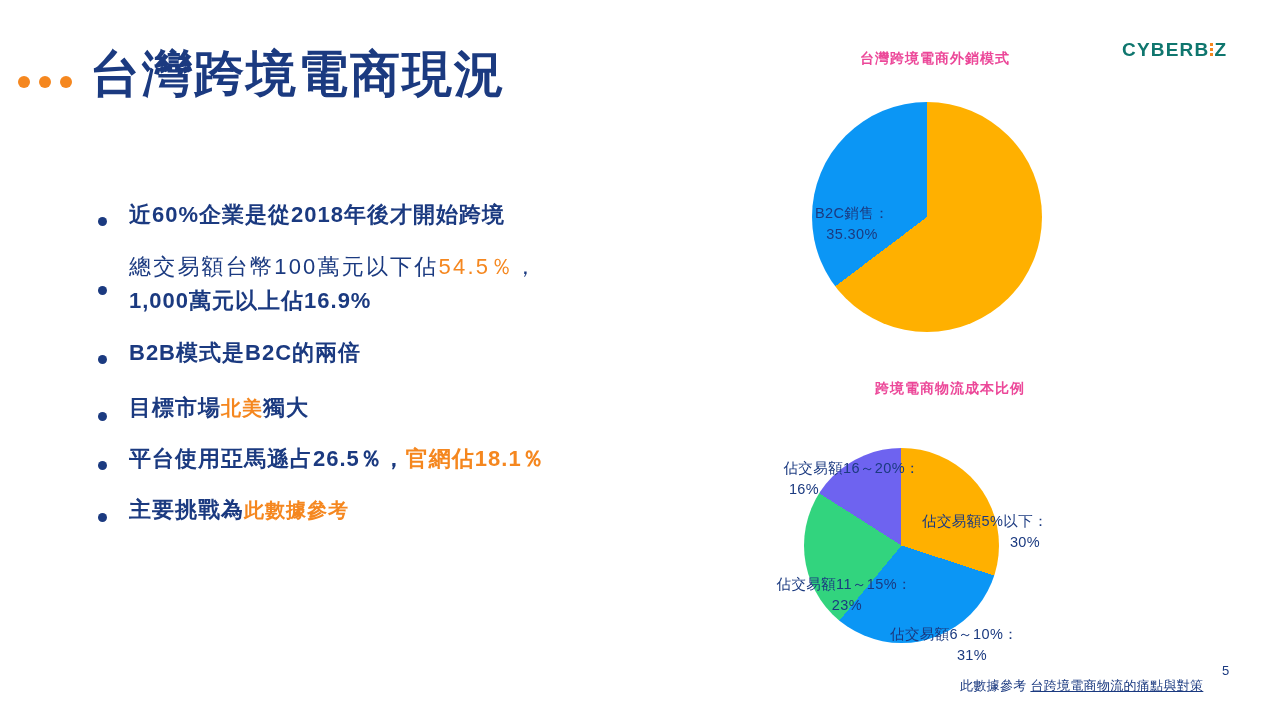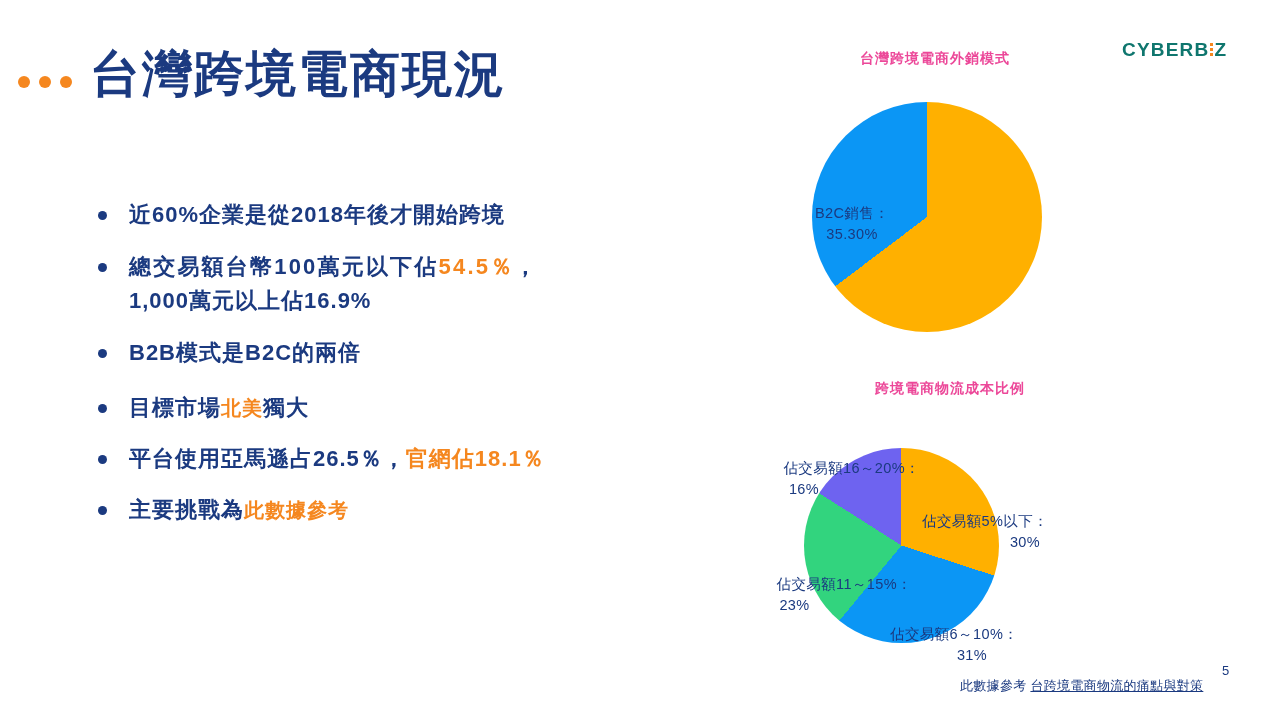--- a/index.html
+++ b/index.html
@@ -84,37 +84,37 @@
 
   
   .bullets {
     position: absolute;
     top: 198px;
     left: 98px;
     width: 620px;
   }
   .bullet {
     display: flex;
-    align-items: flex-start;
+    align-items: center;
     margin-bottom: 18px;
   }
   .bullet-dot {
     flex: 0 0 auto;
     width: 9px;
     height: 9px;
     border-radius: 50%;
     background: #1b3a80;
     margin-top: 13px;
     margin-right: 22px;
   }
   .bullet-text {
     font-size: 22px;
     color: #1b3a80;
     line-height: 1.55;
-    font-weight: 700;
+    font-weight: 400;
     letter-spacing: 0.6px;
   }
   .bullet-text.b-spaced { letter-spacing: 2.2px; }
   .bullet-text.b-normal { font-weight: 600; letter-spacing: 1px; }
   .bullet .hl {
     color: #f5871f;
   }
   .bullet .hl-big {
     color: #f5871f;
     font-size: 20px;
@@ -166,21 +166,21 @@
     top: 32px;
     width: 195px;
     height: 195px;
     border-radius: 50%;
   }
   #c2-label-16 { left: -5px;  top: 42px;  width: 190px; text-align: right; }
   #c2-label-16 .pct { text-align: center; padding-right: 42px; }
   #c2-label-5  { left: 187px; top: 95px;  width: 200px; text-align: left; }
   #c2-label-5  .pct { text-align: center; padding-left: 6px; }
   #c2-label-11 { left: -8px;  top: 158px; width: 185px; text-align: right; }
-  #c2-label-11 .pct { text-align: center; padding-right: 50px; }
+  #c2-label-11 .pct { text-align: right; padding-right: 50px; }
   #c2-label-6  { left: 155px; top: 208px; width: 200px; text-align: left; }
   #c2-label-6  .pct { text-align: center; padding-right: 36px; }
 
   
   .footer {
     position: absolute;
     left: 960px;
     top: 677px;
     font-size: 13px;
     color: #1b3a80;

